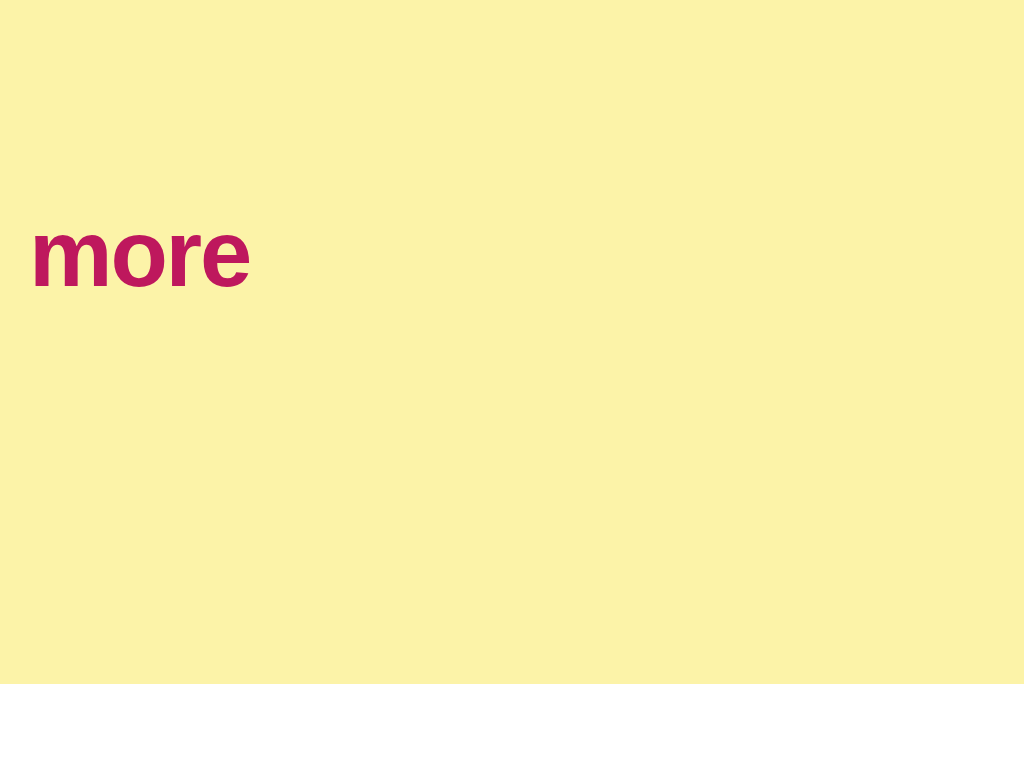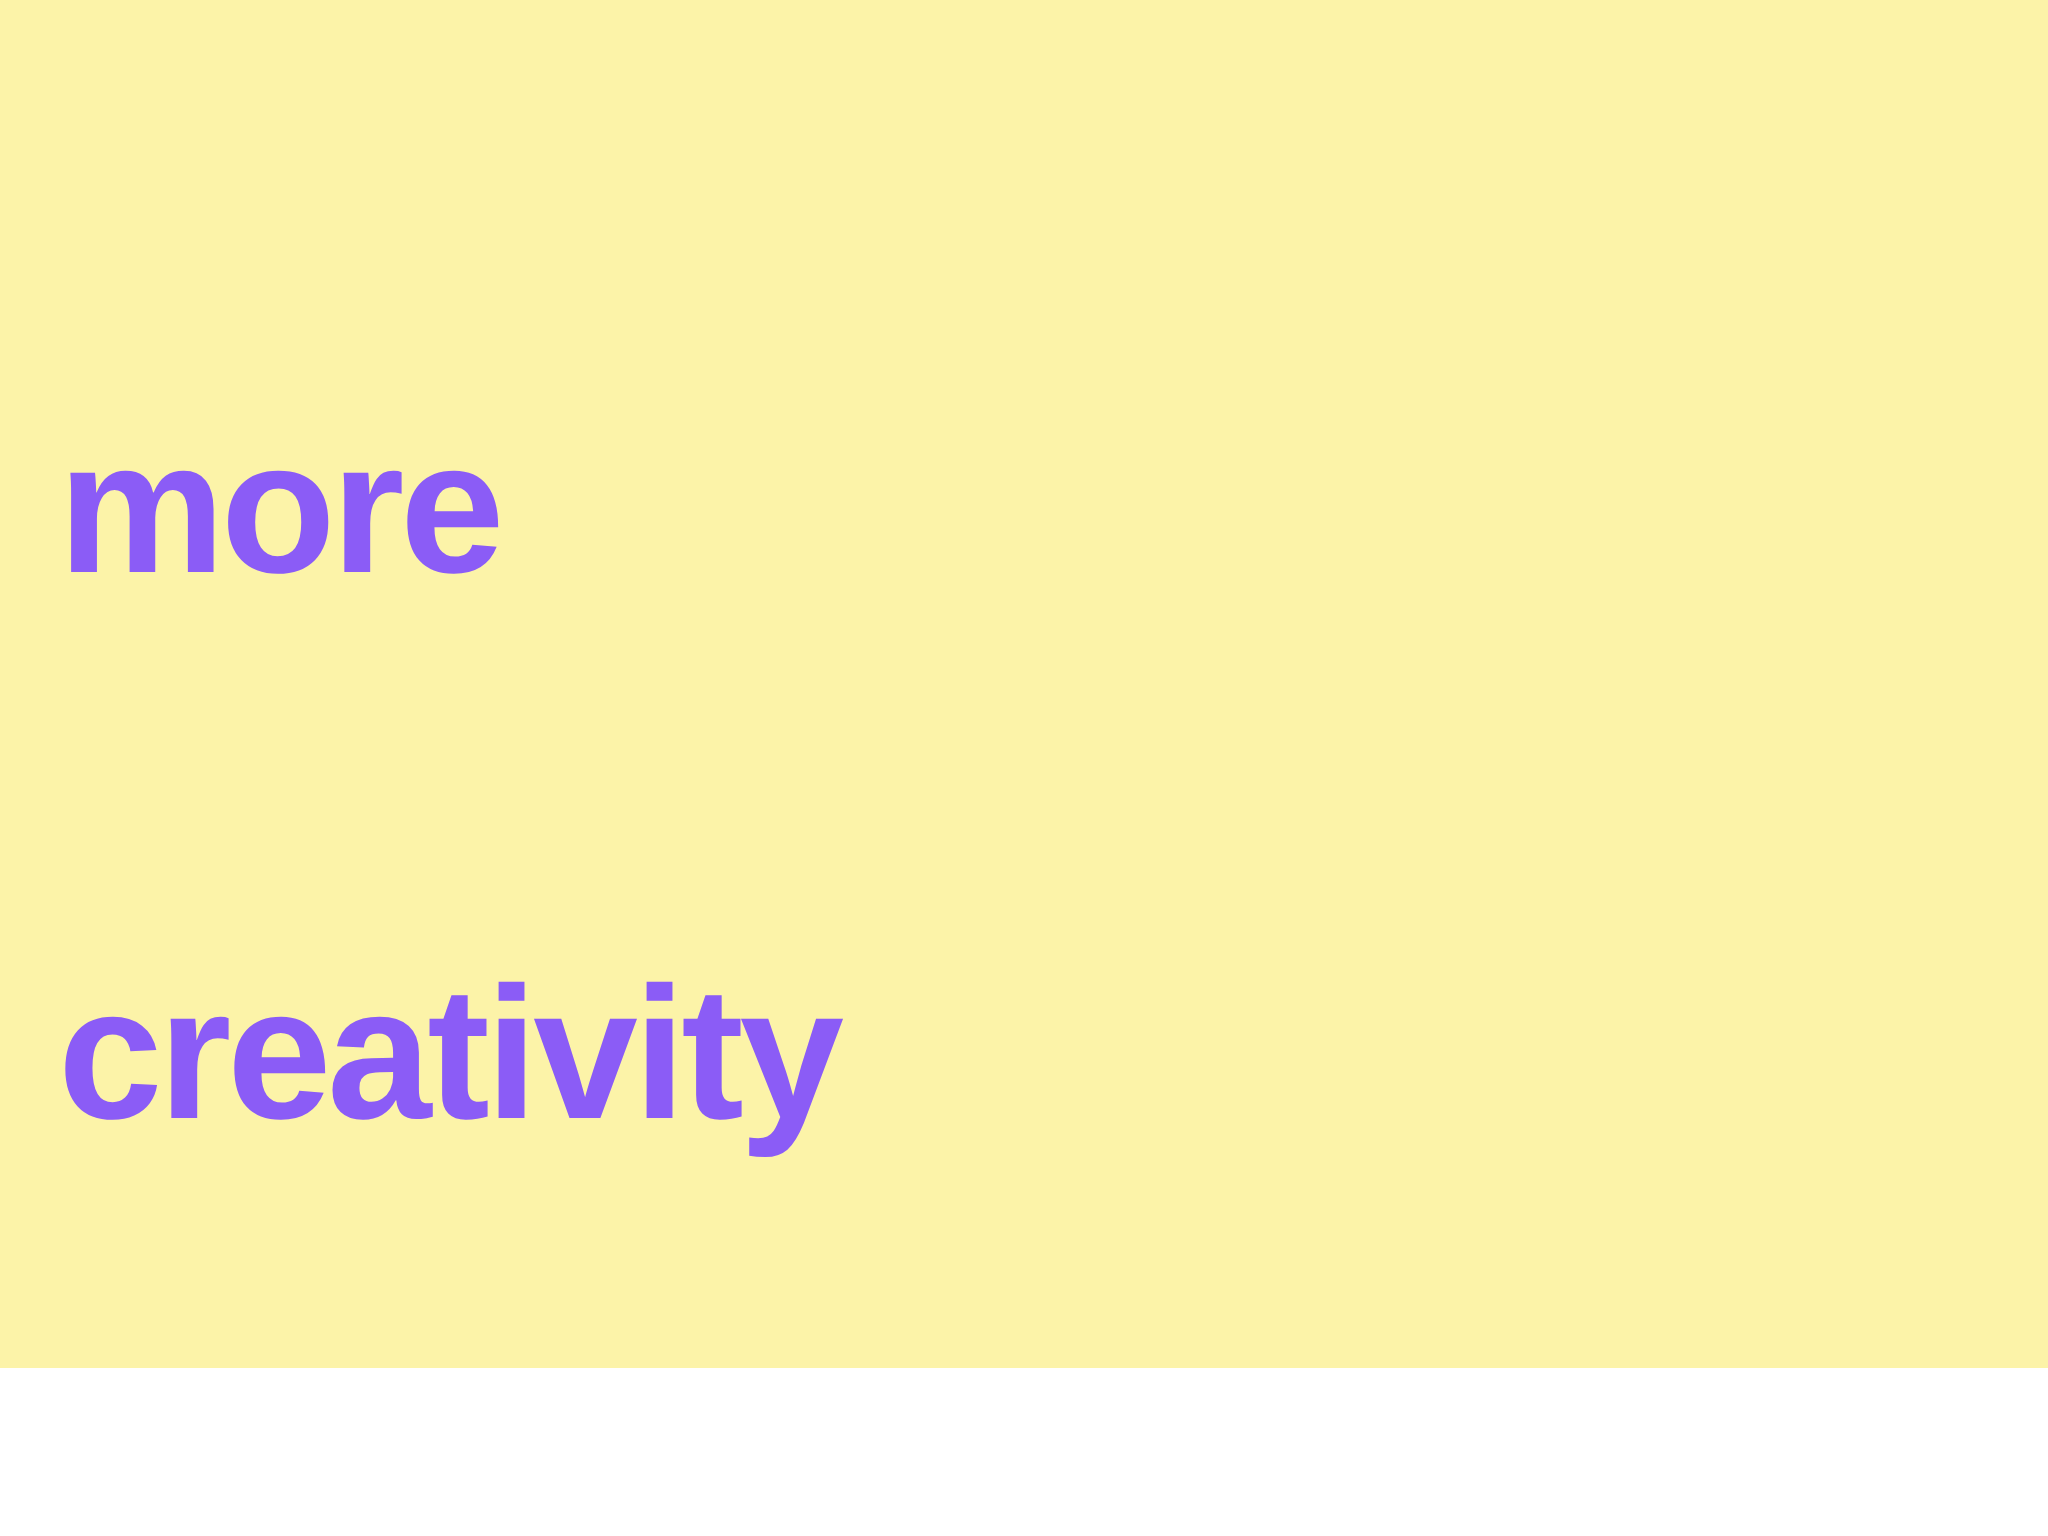--- a/index.html
+++ b/index.html
@@ -30,21 +30,21 @@
     top: 0;
     width: 1024px;
     height: 684px;
     background: #fcf3a8;
   }
 
   #hero-heading {
     position: absolute;
     left: 29px;
     top: 26px;
-    color: #8b5cf6;
+    color: #be185d;
     font-family: "Liberation Sans", sans-serif;
     font-weight: 700;
     font-size: 94px;
     line-height: 91px;
     letter-spacing: -2.2px;
     white-space: pre;
   }
 
   .heading-line {
     display: block;
@@ -61,21 +61,20 @@
   }
 </style>
 </head>
 <body>
 
 <div id="page">
 
   <section id="hero">
     <h1 id="hero-heading">
       <span class="heading-line">more</span>
-      <span class="heading-line">creativity</span>
     </h1>
   </section>
 
   <footer id="footer">
 
     
 
     
 
     

